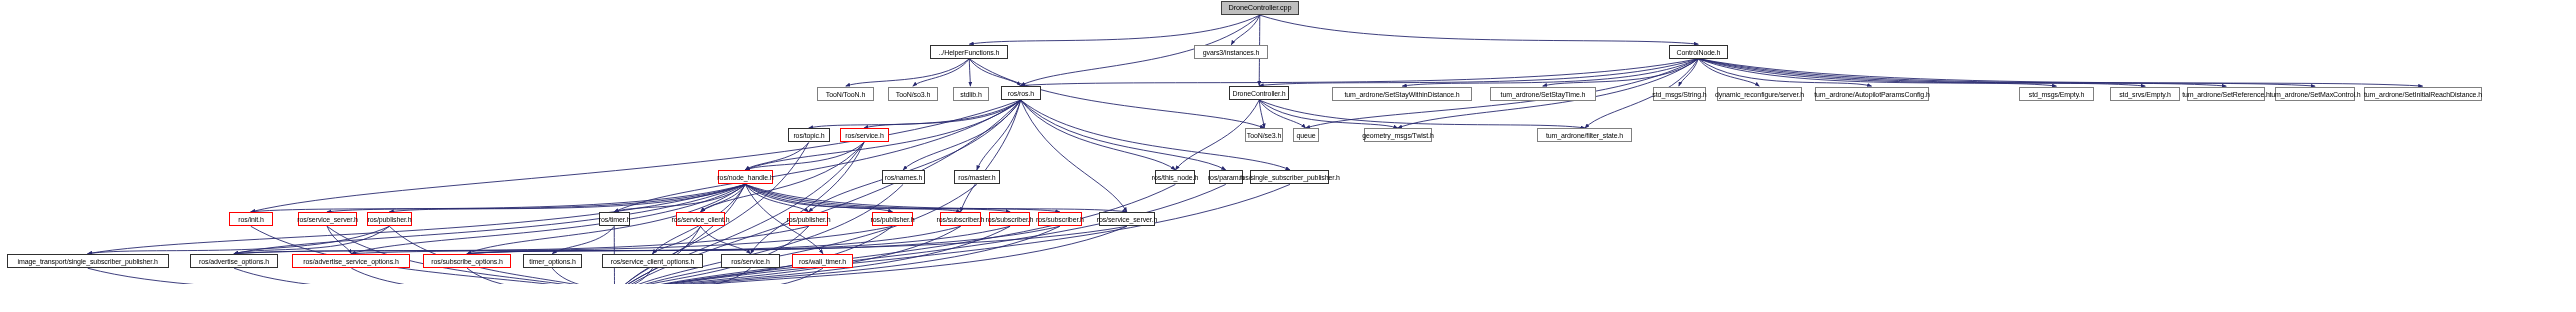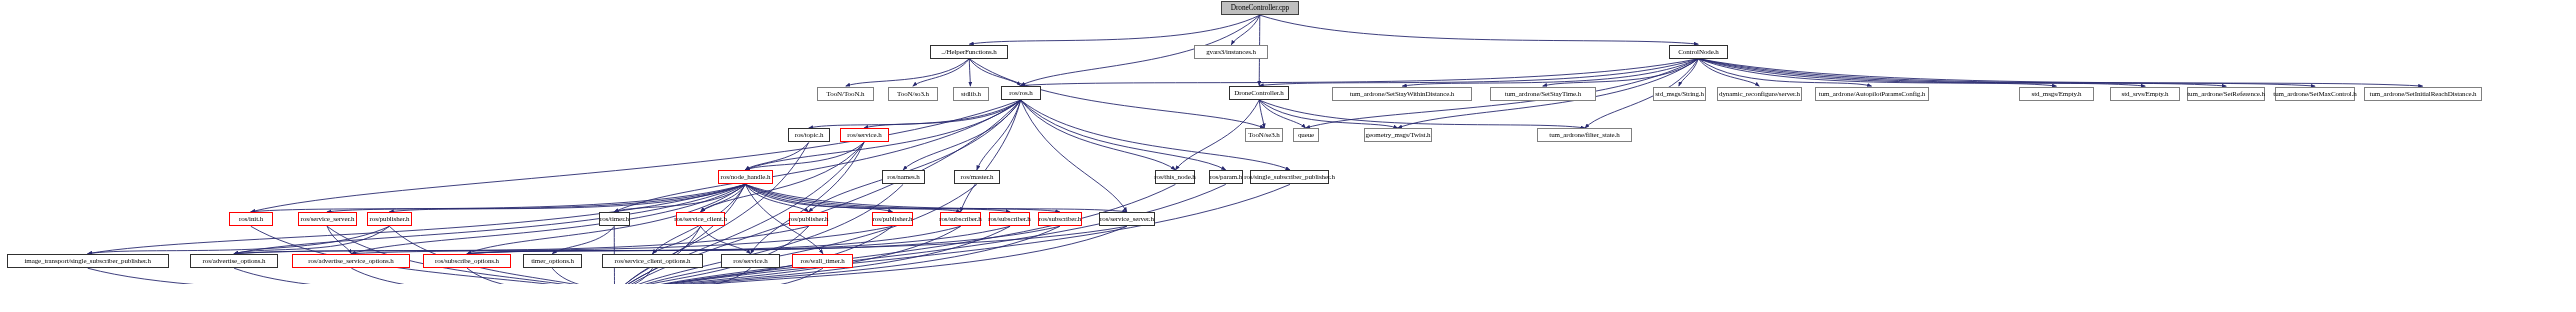--- a/index.html
+++ b/index.html
@@ -1,17 +1,17 @@
 <!DOCTYPE html>
 <html style="font-size:9px"><head>
 <meta charset="utf-8">
 <style>
   html,body{margin:0;padding:0;background:#ffffff;}
   #graph{position:relative;width:2576px;height:284px;background:#ffffff;
-         font-family:Liberation Serif, serif;overflow:hidden;}
+         font-family:Liberation Sans, sans-serif;overflow:hidden;}
   #edges{position:absolute;left:0;top:0;width:2576px;height:313px;}
   .node{position:absolute;box-sizing:border-box;display:flex;align-items:center;
         justify-content:center;height:14px;white-space:nowrap;font-size:7px;
         line-height:1;color:#000000;background:#ffffff;border:0.6px solid #808080;
         padding:0 3.4px;letter-spacing:-0.1px;}
   .node.root{background:#bfbfbf;border:1.1px solid #404040;font-size:7.3px;}
   .node.black{border:1.1px solid #303030;}
   .node.red{border:1.1px solid #ff0000;}
 </style>
 </head>

